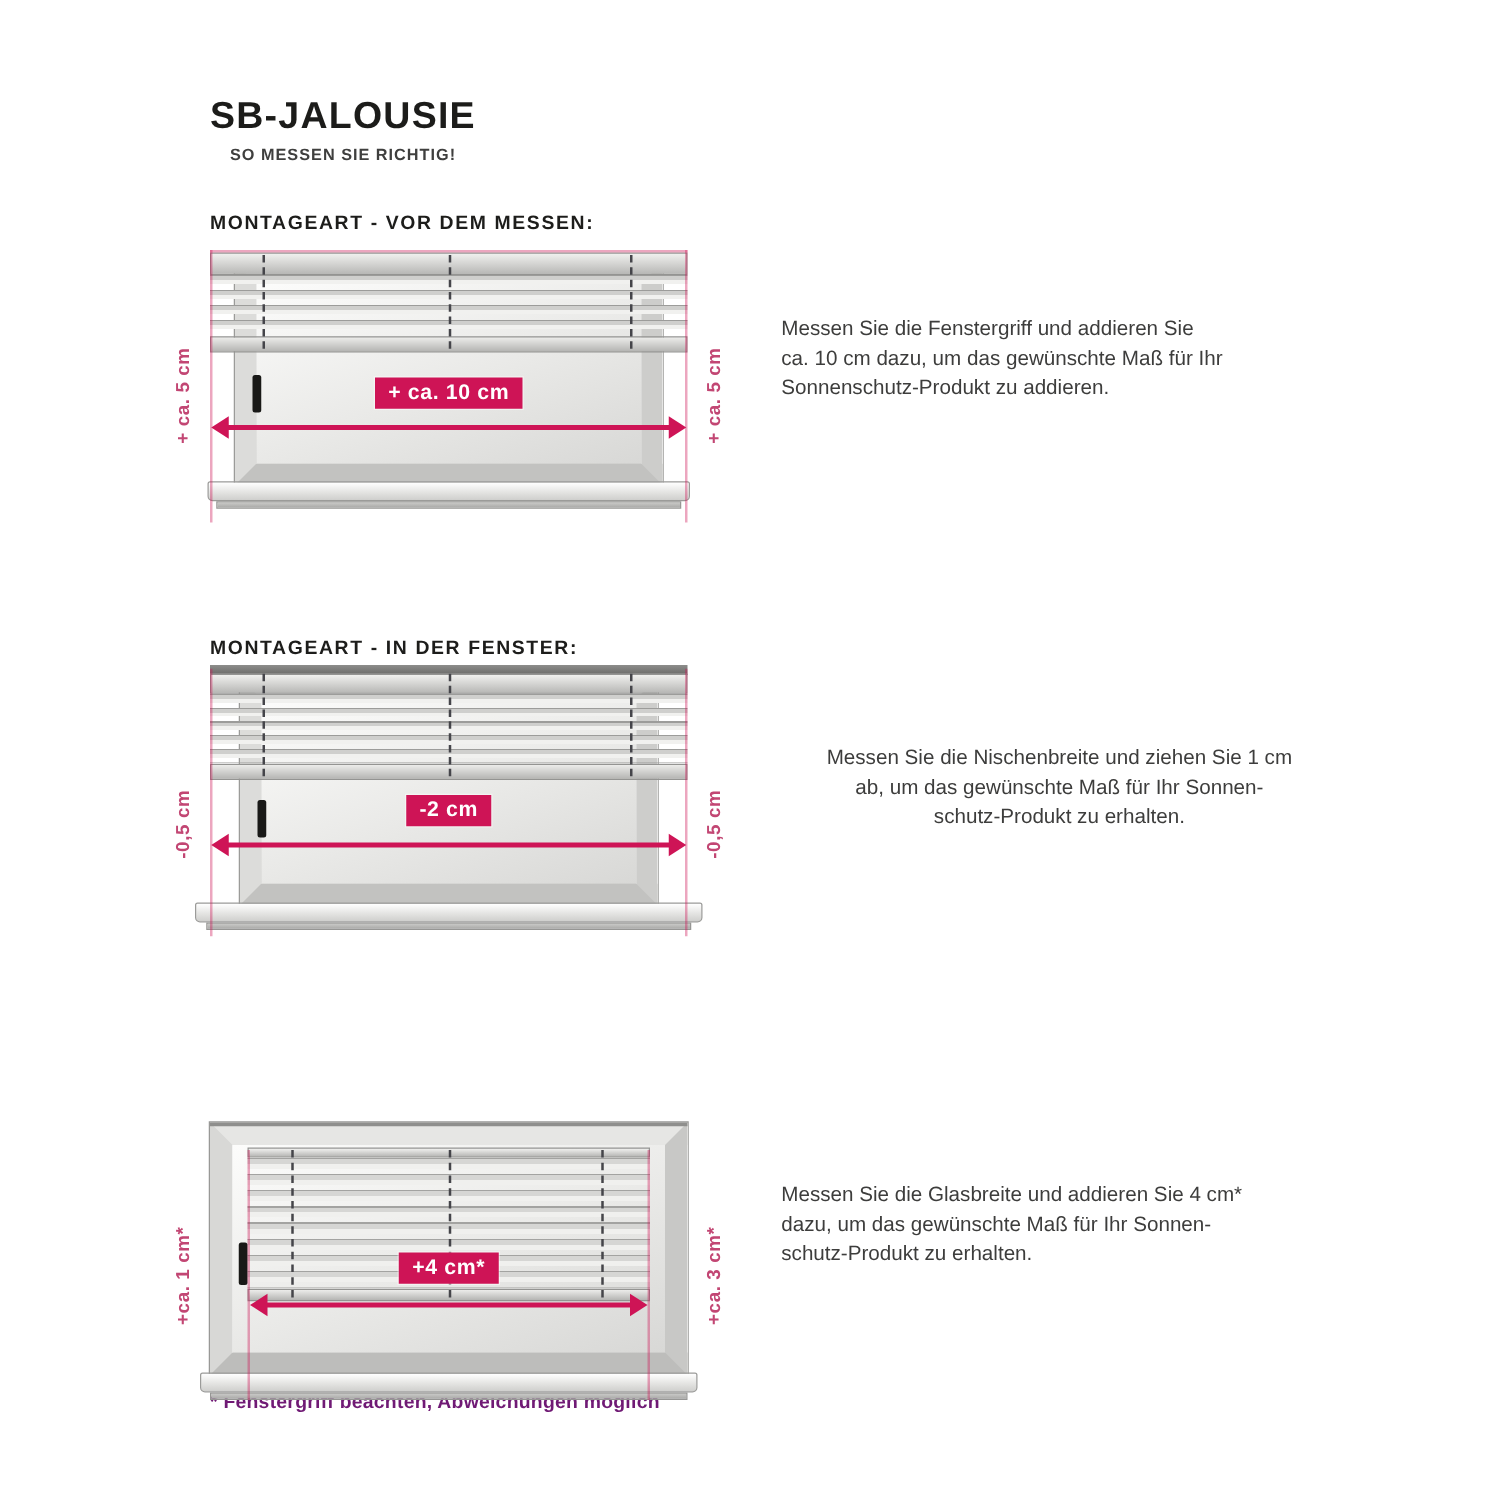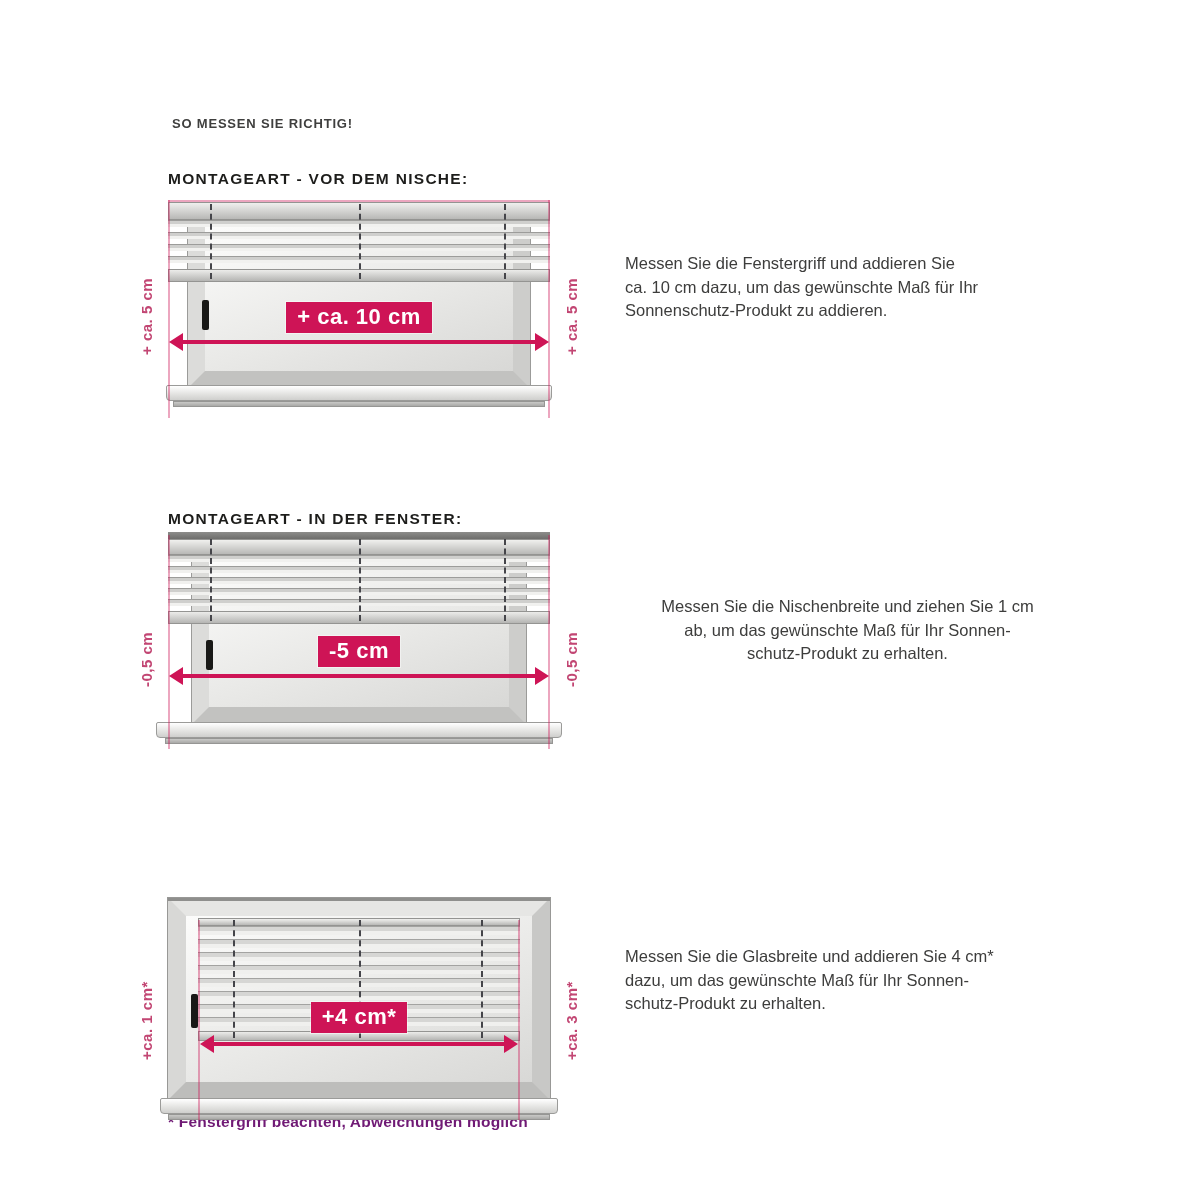--- a/index.html
+++ b/index.html
@@ -2,21 +2,21 @@
 <html><head>
 <meta charset="utf-8">
 <style>
   html,body { margin:0; padding:0; background:#ffffff; }
   body { width:1200px; height:1200px; position:relative; font-family:"Liberation Sans", sans-serif; color:#1d1d1b; }
 
   .page { position:absolute; inset:0; background:#fff; }
 
   
   .title { position:absolute; left:168px; top:76px; font-size:30px; font-weight:bold; letter-spacing:1px; color:#1c1c1a; }
-  .subtitle { position:absolute; left:172px; top:116px; font-size:13px; font-weight:bold; letter-spacing:0.8px; color:#3f3f3e; }
+  .subtitle { position:absolute; left:184px; top:116px; font-size:13px; font-weight:bold; letter-spacing:0.8px; color:#3f3f3e; }
   .section-heading { position:absolute; left:168px; font-size:15.5px; font-weight:bold; letter-spacing:1.3px; color:#1d1d1b; white-space:nowrap; }
   .h-1 { top:170px; } .h-2 { top:510px; } .h-3 { top:850px; }
 
   
   .desc { position:absolute; left:625px; width:445px; font-size:16.5px; line-height:23.5px; color:#3d3d3c; }
   .desc-1 { top:252px; } .desc-2 { top:595px;text-align:center; } .desc-3 { top:945px; }
 
   .footnote { position:absolute; left:168px; top:1113px; font-size:15.5px; font-weight:bold; color:#701a75; letter-spacing:0.2px; }
 
   
@@ -90,21 +90,21 @@
   .guide-top { position:absolute; left:0; right:0; top:4px; height:2px; background:rgba(206,20,86,0.38); z-index:4; }
   .d2 .guide { top:3px; height:214px; }
   .d2 .gl { left:0; } .d2 .gr { right:0; }
   .d3 .guide { top:22px; height:200px; }
   .d3 .gl { left:30px; } .d3 .gr { right:30px; }
 
   
   .measure { position:absolute; left:0; right:0; text-align:center; z-index:5; }
   .d1 .measure { top:106px; } .d2 .measure { top:104px; } .d3 .measure { top:104px; left:32px; right:32px; }
   .measure-label { display:inline-block; background:#ce1456; color:#ffffff; font-weight:bold;
-                   font-size:22px; padding:2px 11px 3px; letter-spacing:0.5px;
+                   font-size:17px; padding:2px 11px 3px; letter-spacing:0.5px;
                    box-shadow:0 0 0 1px rgba(255,255,255,0.45); }
   .arrow { position:absolute; height:4px; background:#ce1456; }
   .d1 .arrow { left:14px; right:14px; top:38px; }
   .d2 .arrow { left:14px; right:14px; top:38px; }
   .d3 .arrow { left:13px; right:13px; top:40px; }
   .arrow::before, .arrow::after { content:""; position:absolute; top:-7px; width:0; height:0;
                    border-top:9px solid transparent; border-bottom:9px solid transparent; }
   .arrow::before { left:-13px; border-right:14px solid #ce1456; }
   .arrow::after  { right:-13px; border-left:14px solid #ce1456; }
 
@@ -117,23 +117,24 @@
   .d2 .sl-left { left:-30px; top:62px; height:130px; }
   .d2 .sl-right { right:-30px; top:62px; height:130px; }
   .d3 .sl-left { left:-30px; top:58px; height:130px; }
   .d3 .sl-right { right:-30px; top:58px; height:130px; }
 </style>
 </head>
 <body>
 
 <div class="page">
 
+  <div class="title">SB-JALOUSIE</div>
   <div class="subtitle">SO MESSEN SIE RICHTIG!</div>
 
-  <div class="section-heading h-1">MONTAGEART - VOR DEM NISCHE:</div>
+  <div class="section-heading h-1">MONTAGEART - VOR DEM MESSEN:</div>
 
   <div class="diagram d1">
     <div class="window">
       <div class="glass"></div>
     </div>
     <div class="handle"></div>
     <div class="blind">
       <div class="headrail"></div>
       <div class="slats">
         <i class="ladder l1"></i>
@@ -176,21 +177,21 @@
         <i class="ladder l2"></i>
         <i class="ladder l3"></i>
       </div>
       <div class="bottomrail"></div>
     </div>
     <div class="sill"></div>
     <div class="sill-base"></div>
     <div class="guide gl"></div>
     <div class="guide gr"></div>
     <div class="measure">
-      <span class="measure-label">-5 cm</span>
+      <span class="measure-label">-2 cm</span>
       <div class="arrow"></div>
     </div>
     <div class="side-label sl-left">-0,5 cm</div>
     <div class="side-label sl-right">-0,5 cm</div>
   </div>
 
   <div class="desc desc-2">
     <div>Messen Sie die Nischenbreite und ziehen Sie 1 cm</div>
     <div>ab, um das gewünschte Maß für Ihr Sonnen-</div>
     <div>schutz-Produkt zu erhalten.</div>

